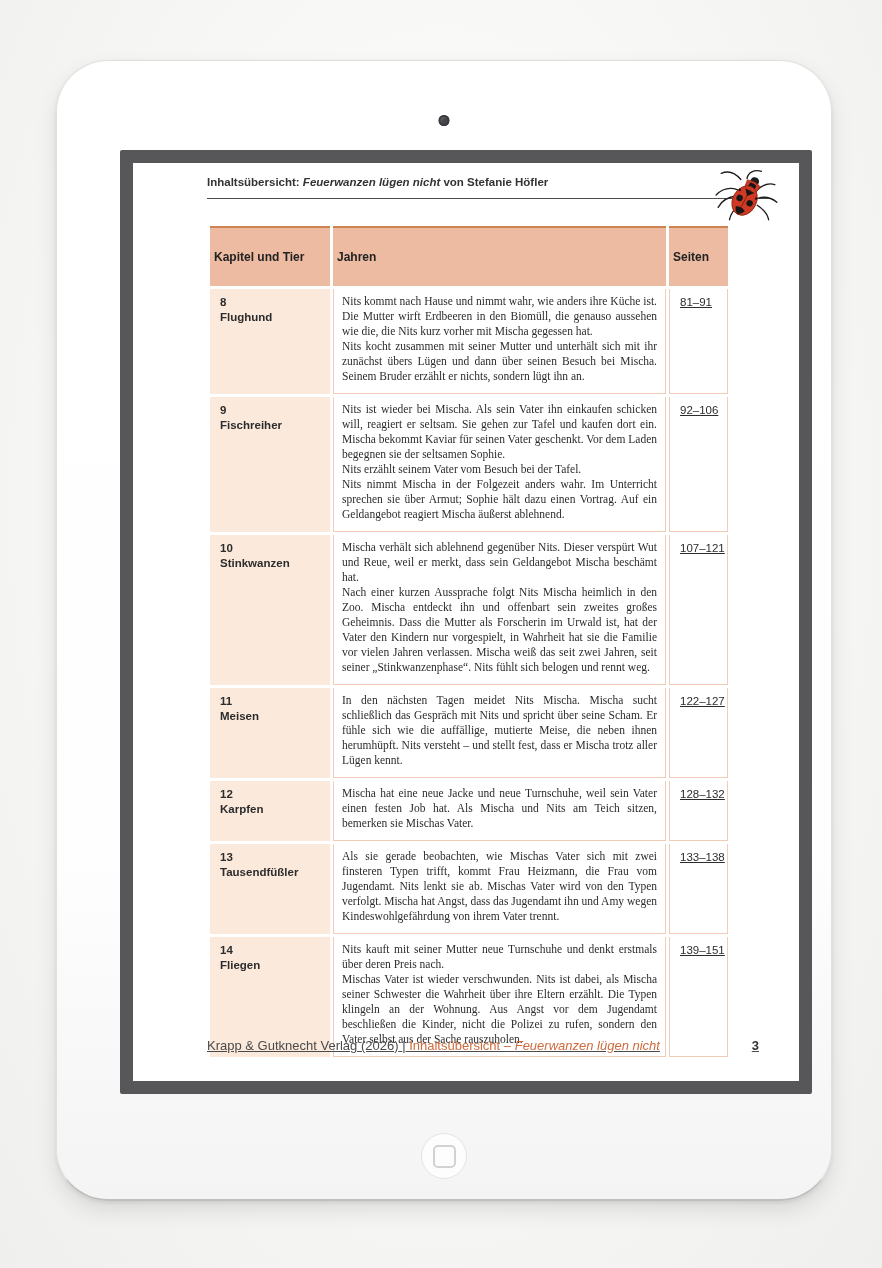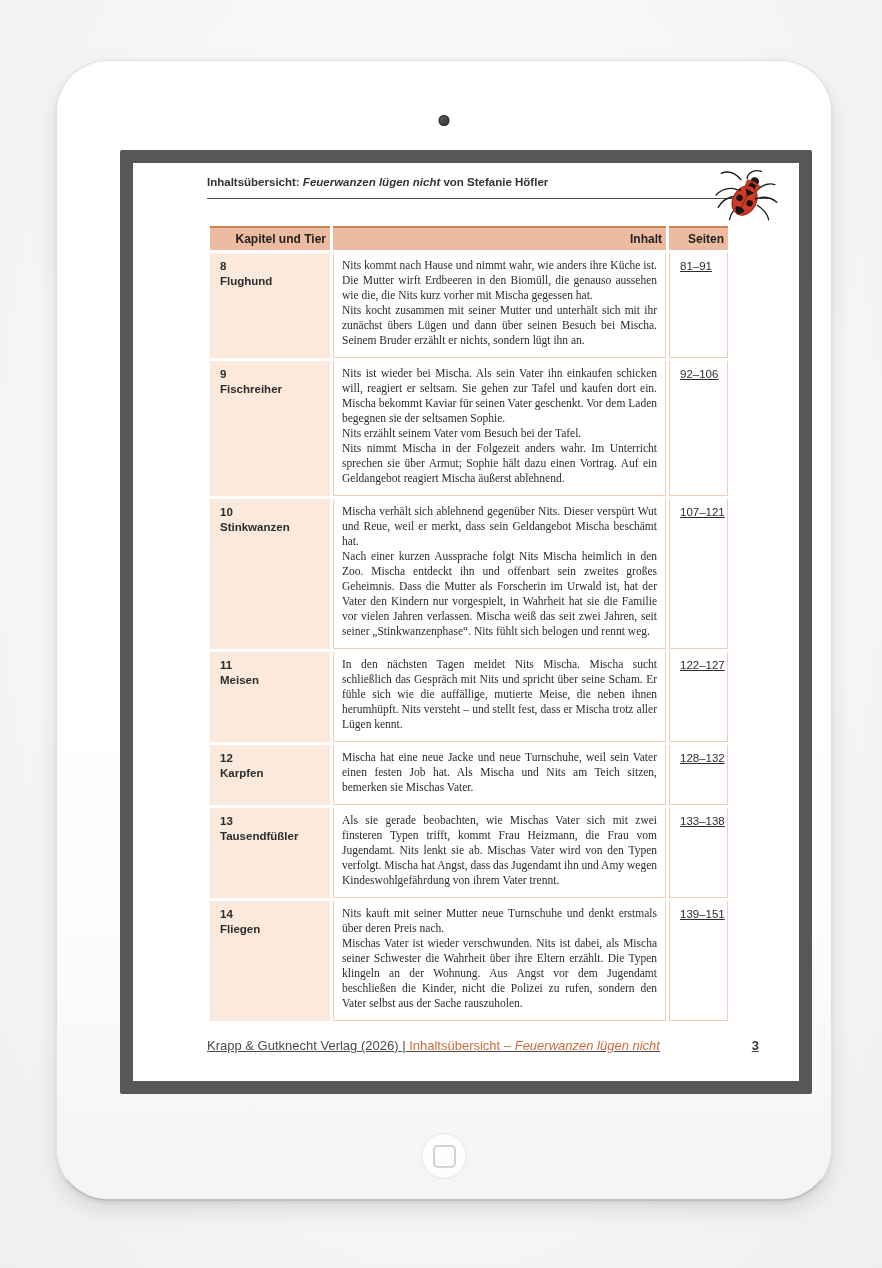--- a/index.html
+++ b/index.html
@@ -44,21 +44,21 @@
   .bug{position:absolute;right:18px;top:5px;width:68px;height:54px;}
   
   .toc-table{
     position:absolute;left:74px;top:60px;
     border-collapse:separate;border-spacing:3px;table-layout:fixed;
     width:524px;font-size:11.5px;color:#2c2c2c;
   }
   .toc-table th{
     background:#ecbba1;border-top:2px solid #cf8355;
     font-size:12px;font-weight:bold;color:#222;
-    padding:4px 4px;text-align:right;
+    padding:22px 4px;text-align:left;
   }
   .toc-table td{vertical-align:top;line-height:15px;padding:5px 8px 9px;}
   td.cell-chapter{
     background:#fbe9dc;font-weight:bold;padding-left:10px;padding-top:6px;
   }
   td.cell-chapter .animal{display:block;}
   td.cell-content{
     background:#fff;border:1px solid #f2ccb6;border-top:none;
     text-align:justify;
     font-family:Liberation Serif, serif;
@@ -123,21 +123,21 @@
 
         <table class="toc-table">
           <colgroup>
             <col style="width:120px">
             <col style="width:333px">
             <col style="width:59px">
           </colgroup>
           <thead>
             <tr>
               <th>Kapitel und Tier</th>
-              <th>Inhalt</th>
+              <th>Jahren</th>
               <th>Seiten</th>
             </tr>
           </thead>
           <tbody id="toc-body">
           <tr>
             <td class="cell-chapter">
               <span class="num">8</span>
               <span class="animal">Flughund</span>
             </td>
             <td class="cell-content">

